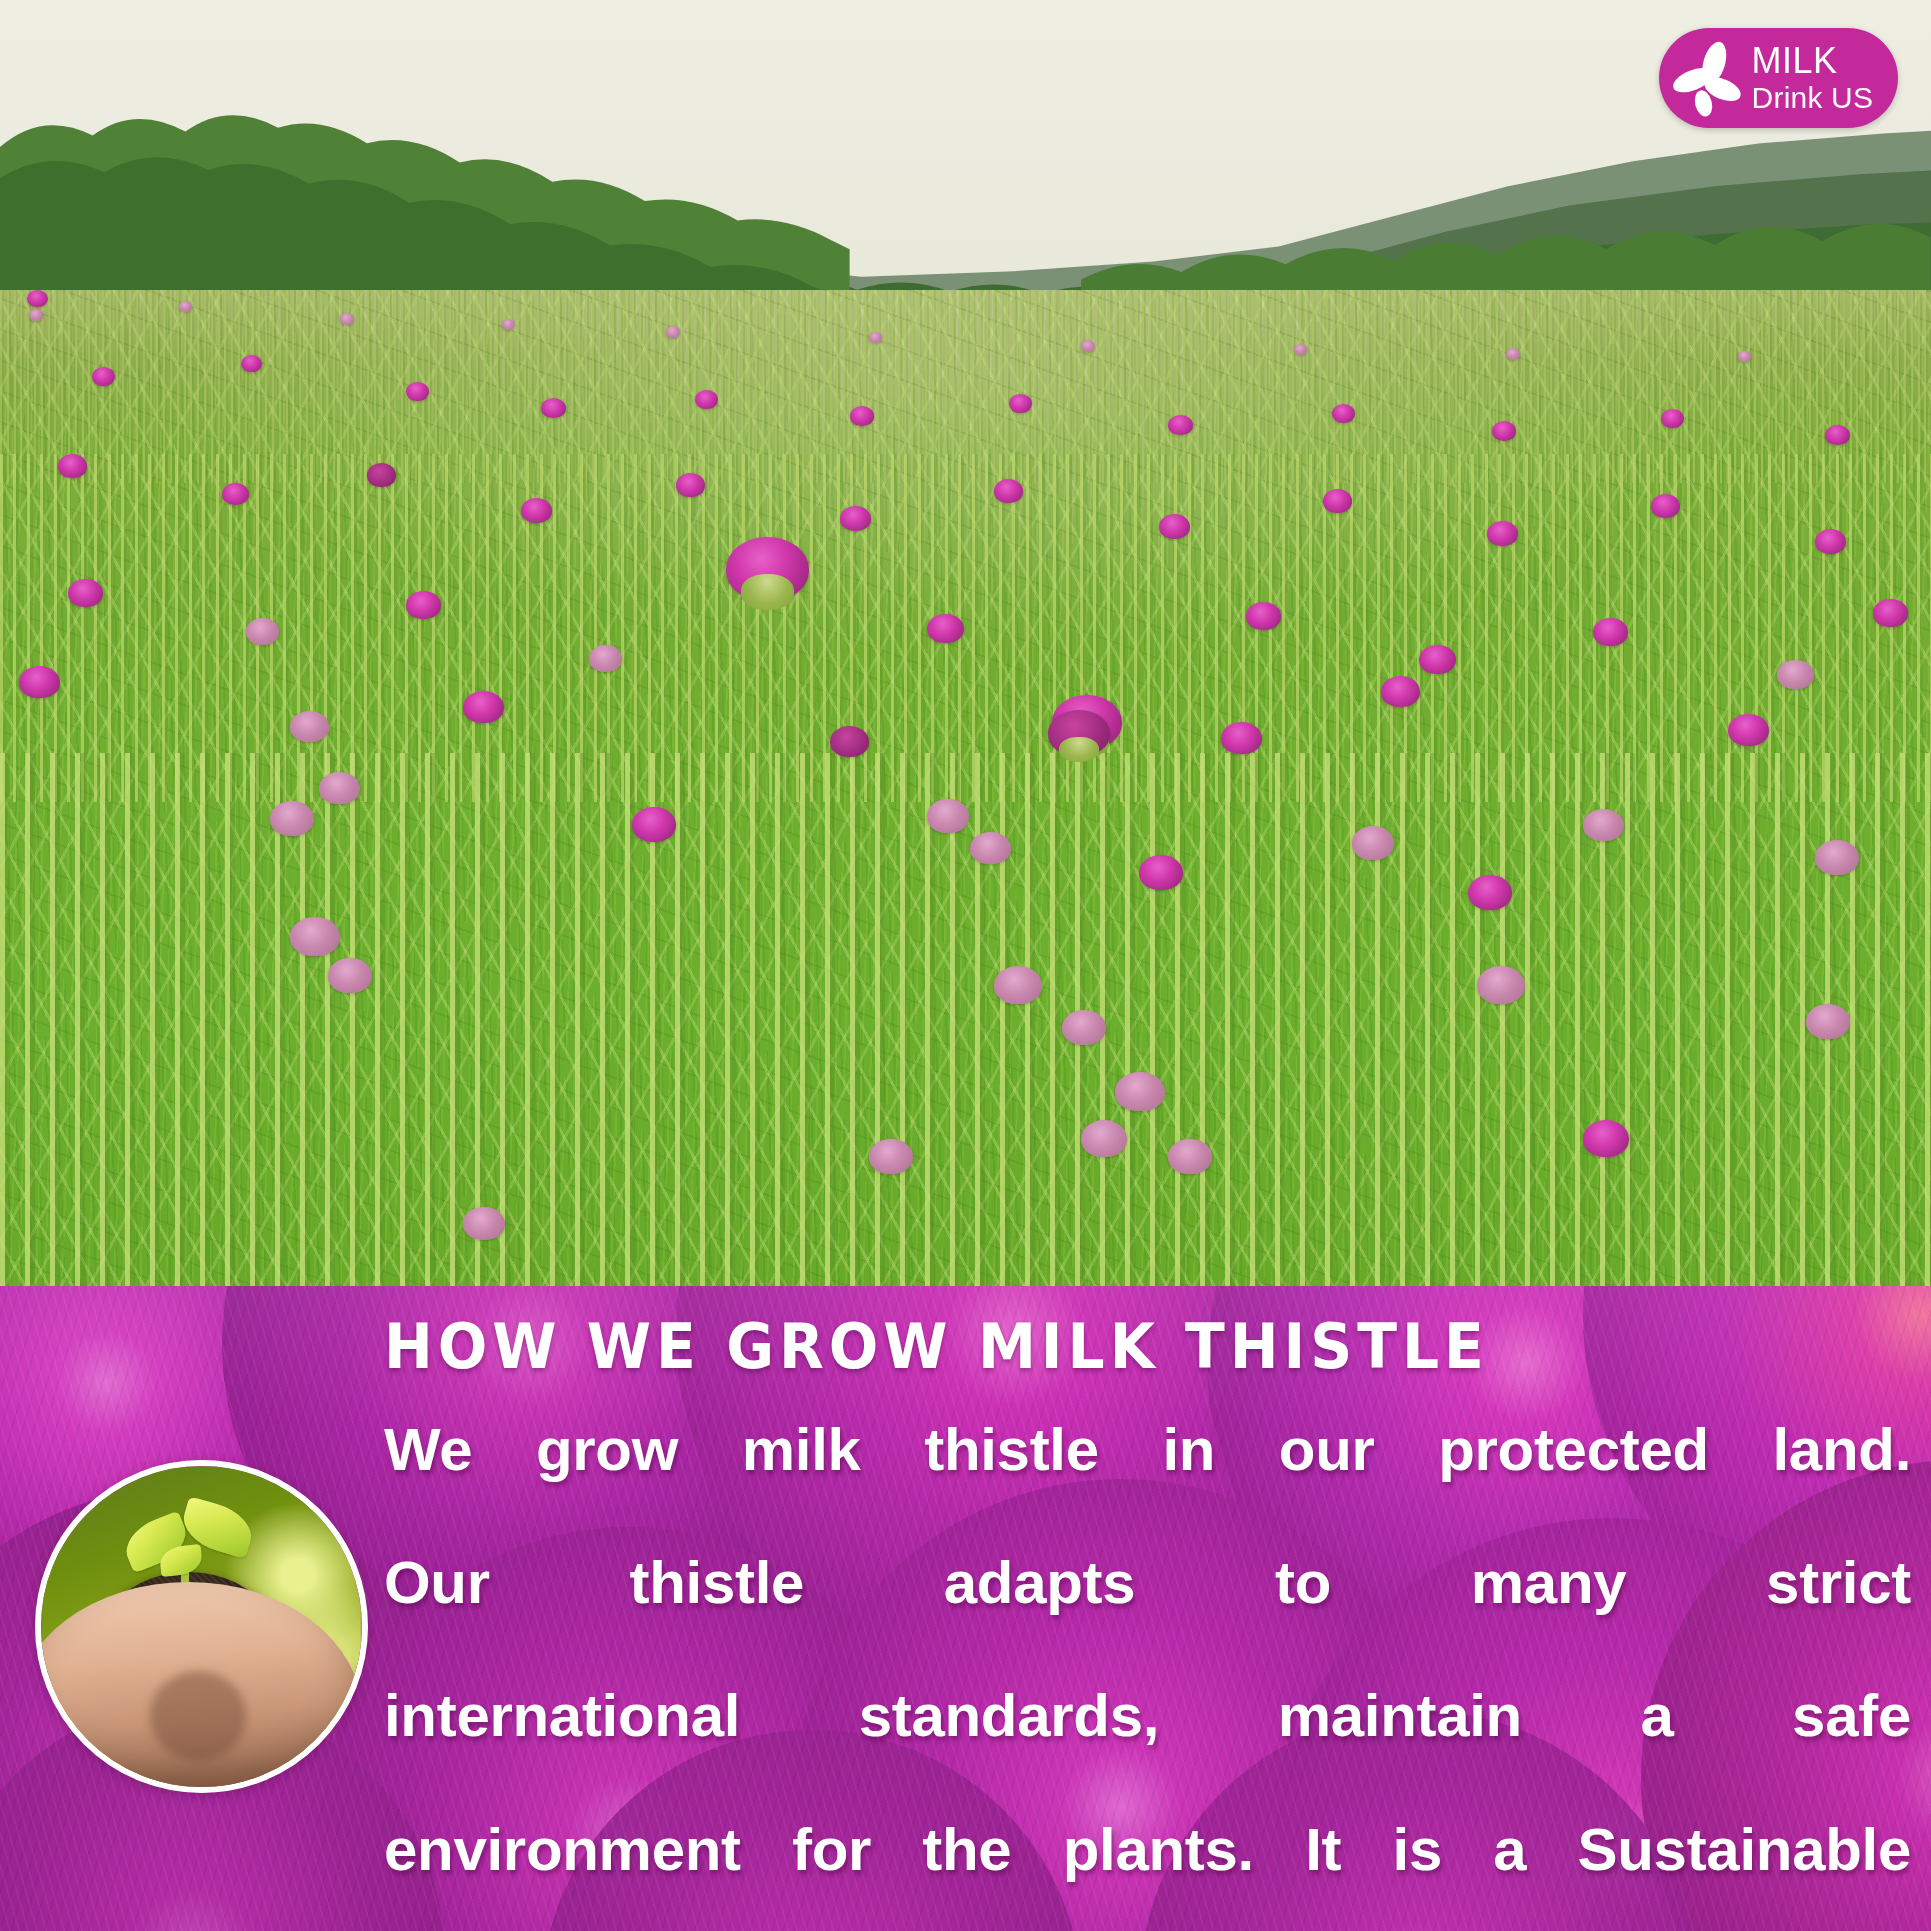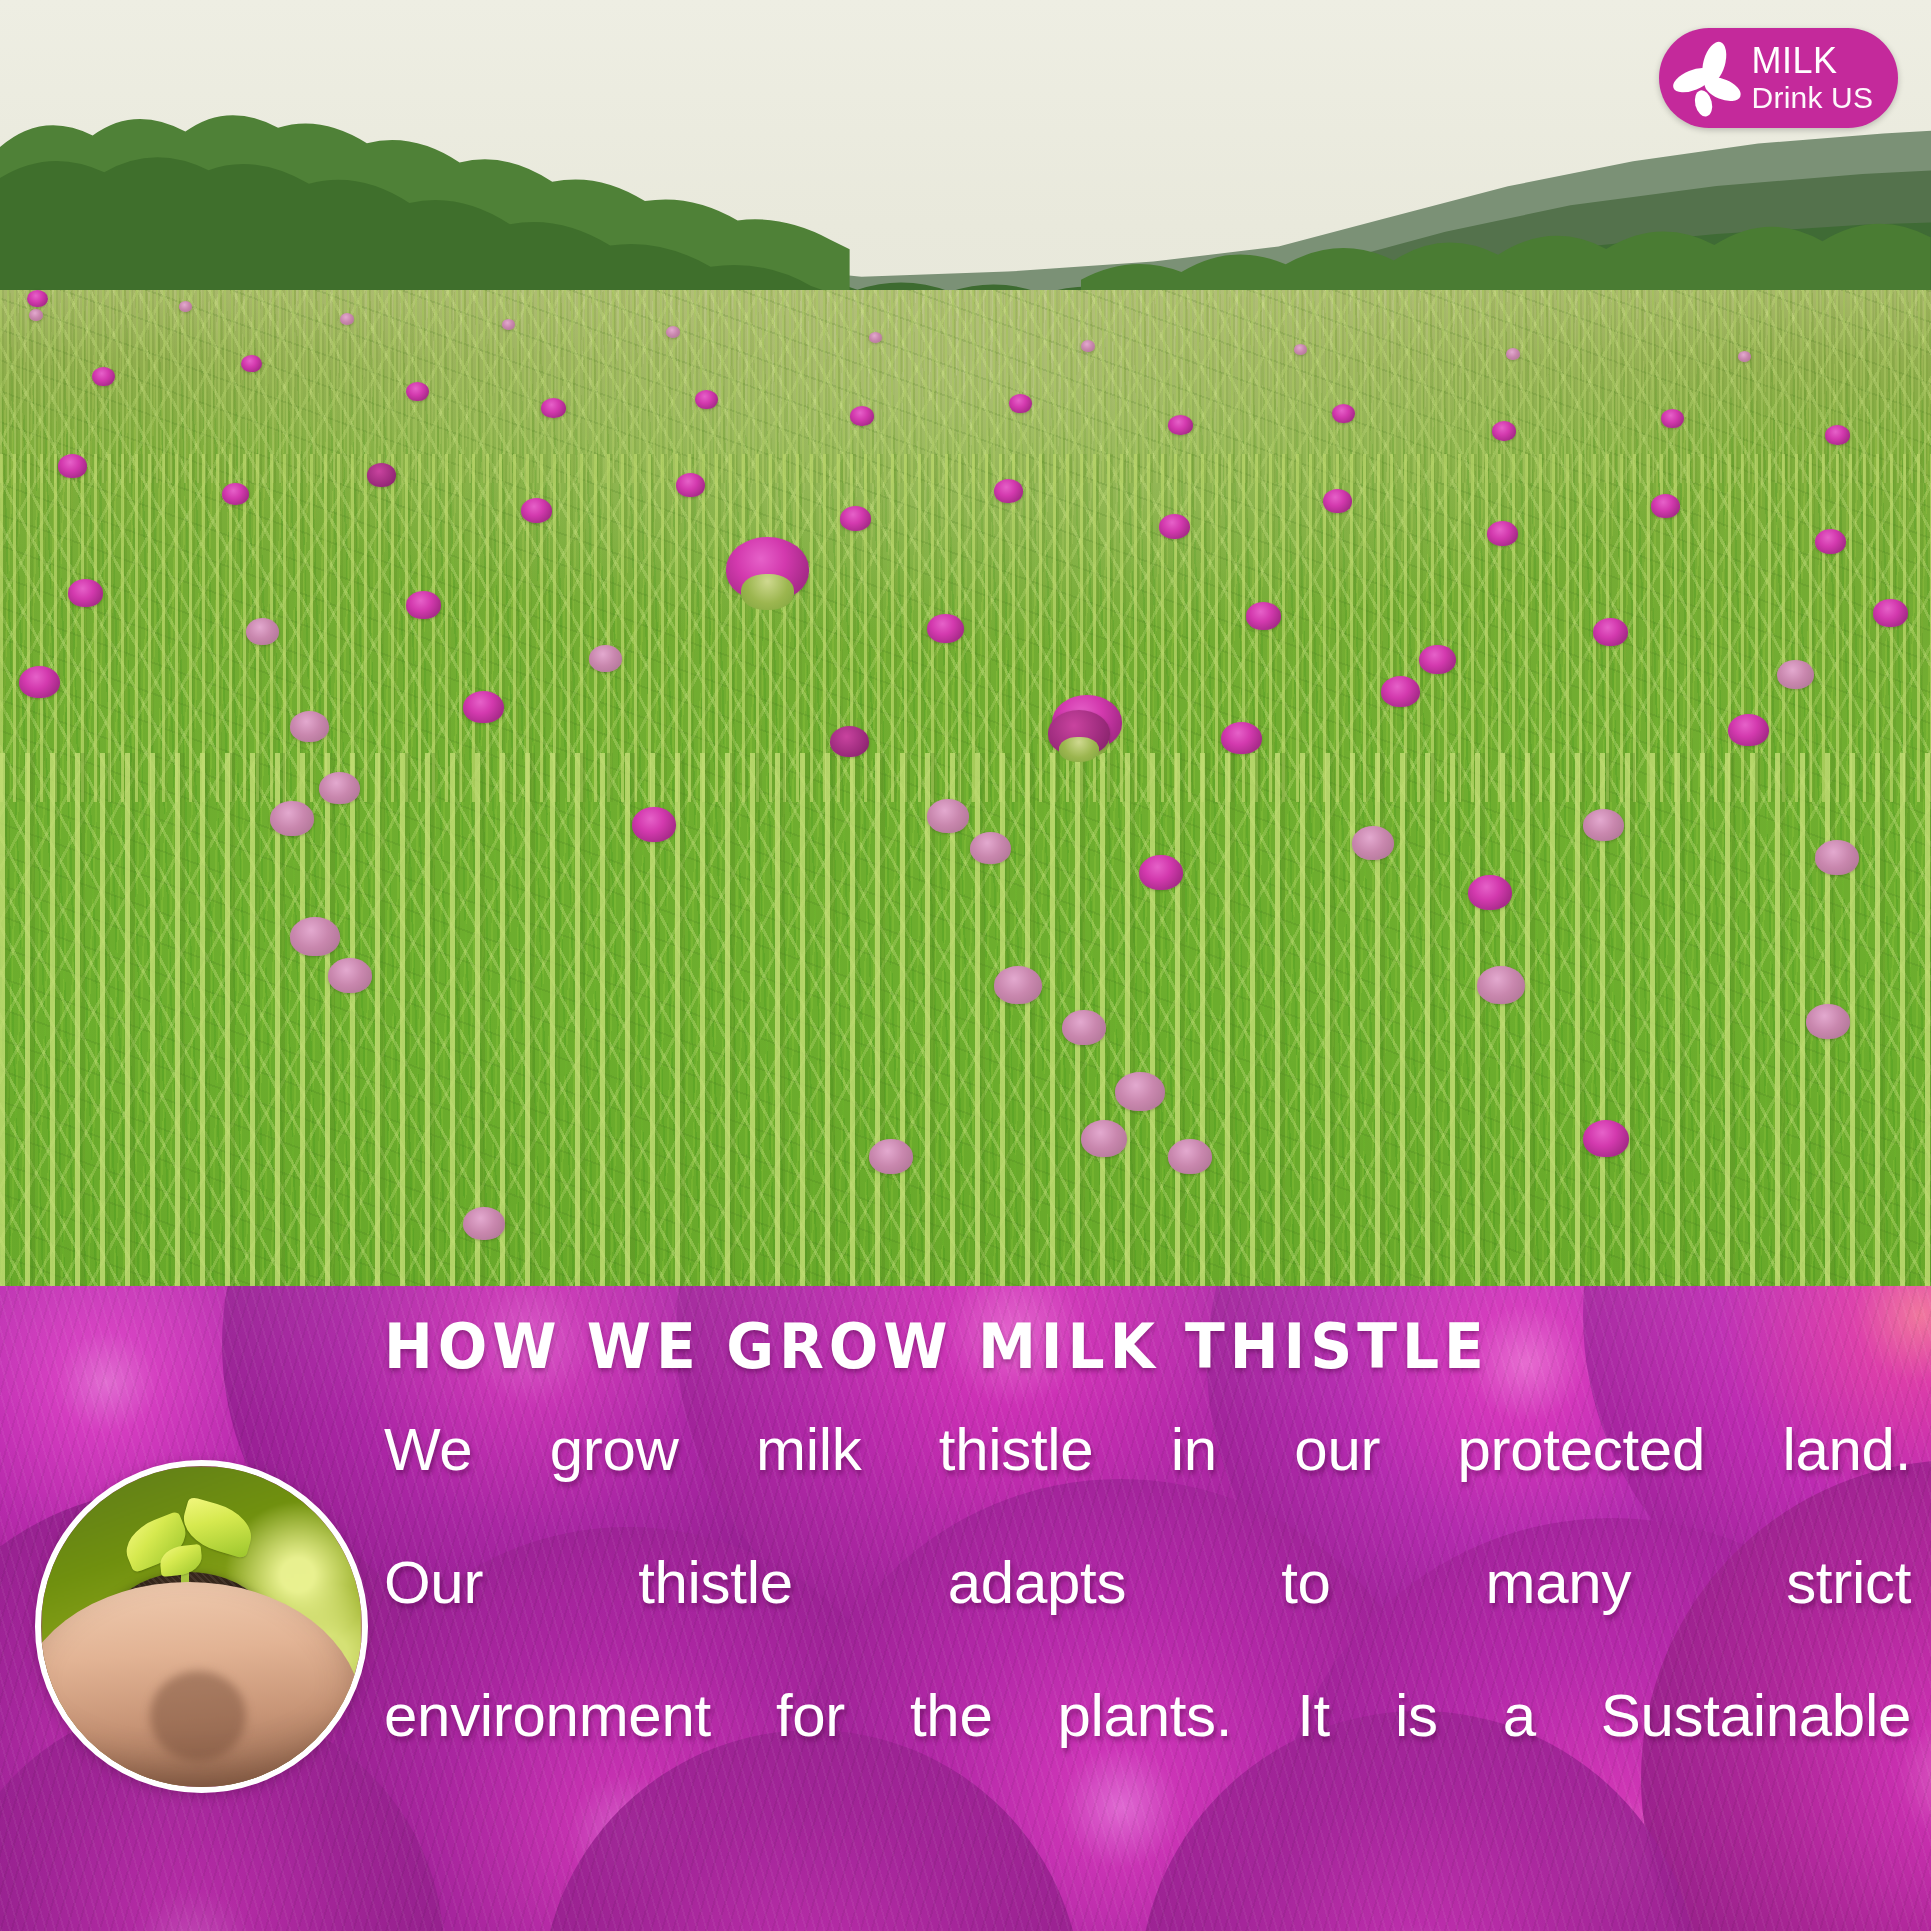--- a/index.html
+++ b/index.html
@@ -151,21 +151,21 @@
   .body-copy{
     position:absolute;left:384px;top:1417px;width:1527px;
     color:#ffffff;
     font-family:"Liberation Sans","DejaVu Sans",sans-serif;
     font-weight:300;font-size:60px;line-height:1.11;
     text-align:justify;text-justify:inter-word;
     letter-spacing:-0.3px;
     text-shadow:1.9px 3.9px 4.8px rgba(70,0,60,.45);
   }
   .body-copy > span{display:block;}
-  .body-copy .just{text-align:justify;}
+  .body-copy .just{text-align:justify;font-weight:bold;}
   .body-copy .just::after{content:"";display:inline-block;width:100%;}
 </style>
 </head>
 <body>
 
 <div class="stage">
 
   <div class="photo">
 
     <div class="sky"></div>
@@ -346,18 +346,19 @@
     <div class="leaf l3"></div>
     <div class="circ-hands"></div>
     <div class="circ-hand-gap"></div>
   </div>
 
   <div class="headline">HOW WE GROW MILK THISTLE</div>
 
   <div class="body-copy">
     <span class="just">We grow milk thistle in our protected land.</span>
     <span class="just">Our thistle adapts to many strict</span>
+    <span class="just">international standards, maintain a safe</span>
     <span class="just">environment for the plants. It is a Sustainable</span>
 
   </div>
 
 </div>
 
 
 </body></html>

